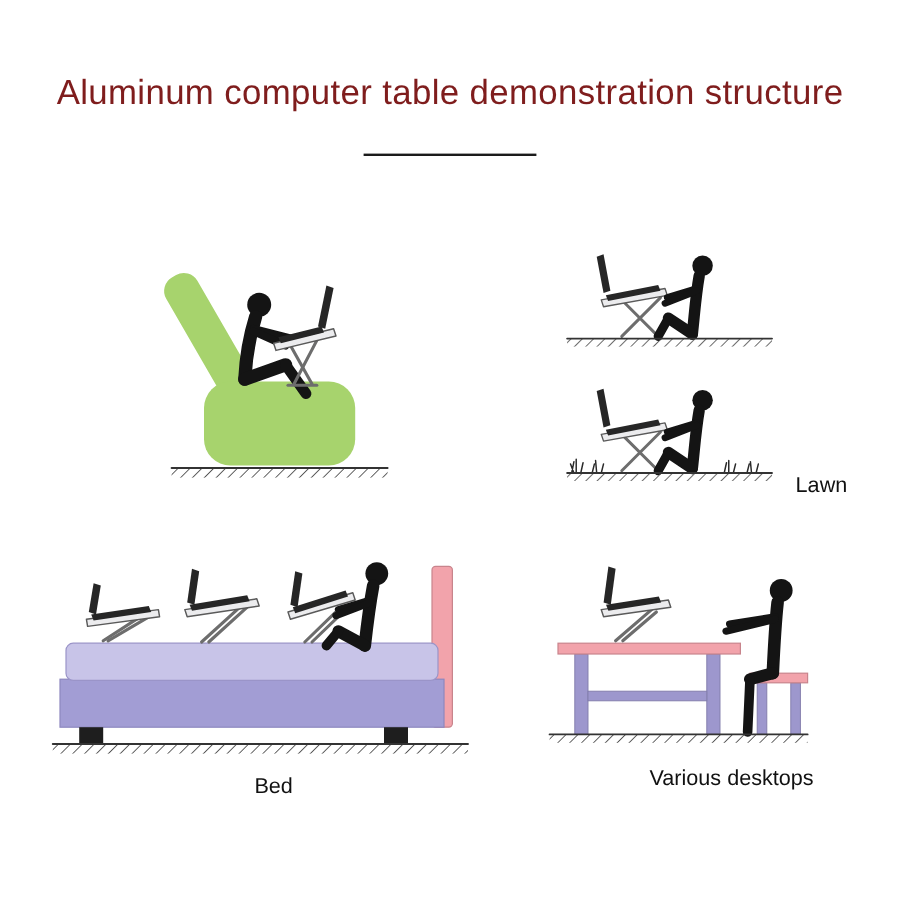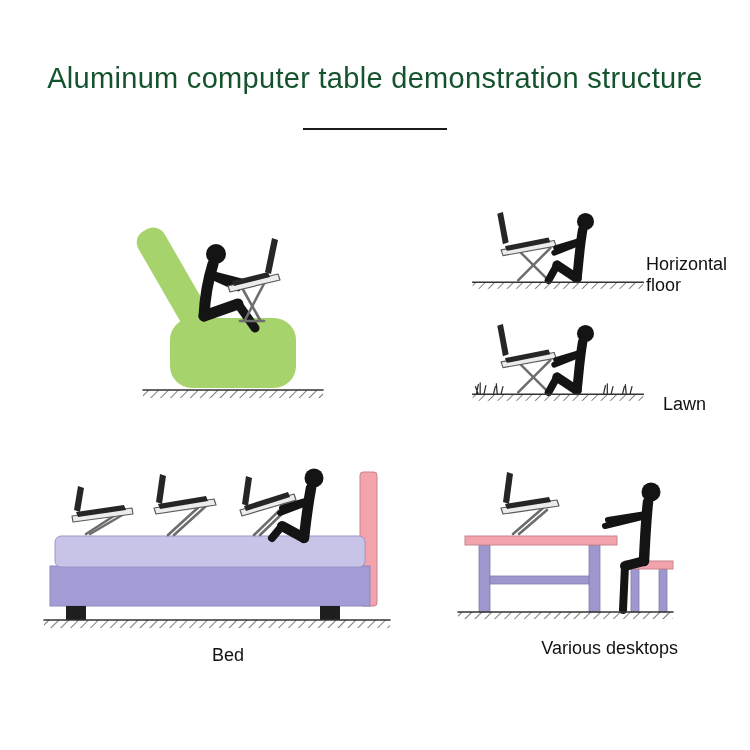--- a/index.html
+++ b/index.html
@@ -2,21 +2,21 @@
 <html style="--sofa-green: #a7d36d; --bed-mattress: #c8c4e8; --bed-base: #a29dd4; --pink: #f2a3ab; --furniture-purple: #9d97cd; --stand-fill: #ececee; --stand-stroke: #5a5a5a; --laptop-dark: #262626; --ink: #1b1b1b;"><head>
 <meta charset="utf-8">
 <style>
   html,body { margin:0; padding:0; background:#fff; }
   #canvas {
     position:relative; width:750px; height:750px; background:#ffffff;
     font-family:"Liberation Sans", sans-serif; overflow:hidden;
   }
   .title {
     position:absolute; top:62px; left:0; width:750px; text-align:center;
-    font-size:29px; color:#14532d; letter-spacing:0.3px; white-space:nowrap;
+    font-size:29px; color:#7f1d1d; letter-spacing:0.3px; white-space:nowrap;
   }
   .title-underline {
     position:absolute; top:128px; left:303px; width:144px; height:2px; background:#1b1b1b;
   }
   .scene { position:absolute; }
   .scene-label { position:absolute; font-size:18px; color:#111; line-height:1.15; }
   .centered { text-align:center; }
 
   
   .seat        { fill:var(--sofa-green,#a7d36d); }
@@ -92,21 +92,20 @@
       <path class="limb" stroke-width="10" d="M118,84 L97,70"></path>
       <path class="limb" stroke-width="8" d="M97,70 L88,86"></path>
       <path class="limb" stroke-width="6" d="M122,44 L96,52"></path>
       <path class="limb" stroke-width="6" d="M122,46 L94,57"></path>
     </g>
     <g>
       <rect x="8" y="88" width="180" height="7" fill="url(#hatch-floor)"></rect>
       <line class="groundline" x1="8" y1="88" x2="188" y2="88"></line>
     </g>
   </svg>
-  <div class="scene-label" style="left:646px; top:254px; width:100px;">Horizontal floor</div>
 
   <svg class="scene" style="left:465px; top:308px;" width="185" height="105" viewBox="0 0 195 105">
     <defs>
       <pattern id="hatch-lawn" width="7" height="7" patternUnits="userSpaceOnUse" patternTransform="rotate(45)">
         <line x1="0" y1="0" x2="0" y2="7" stroke="#444" stroke-width="1.4"></line>
       </pattern>
     </defs>
     <g>
       <path class="grass" d="M12,88 l2,-10 M16,88 l0,-12 M20,88 l2,-9 M14,88 l-3,-8"></path>
       <path class="grass" d="M30,88 l2,-8 M34,88 l-1,-11 M38,88 l2,-8"></path>

